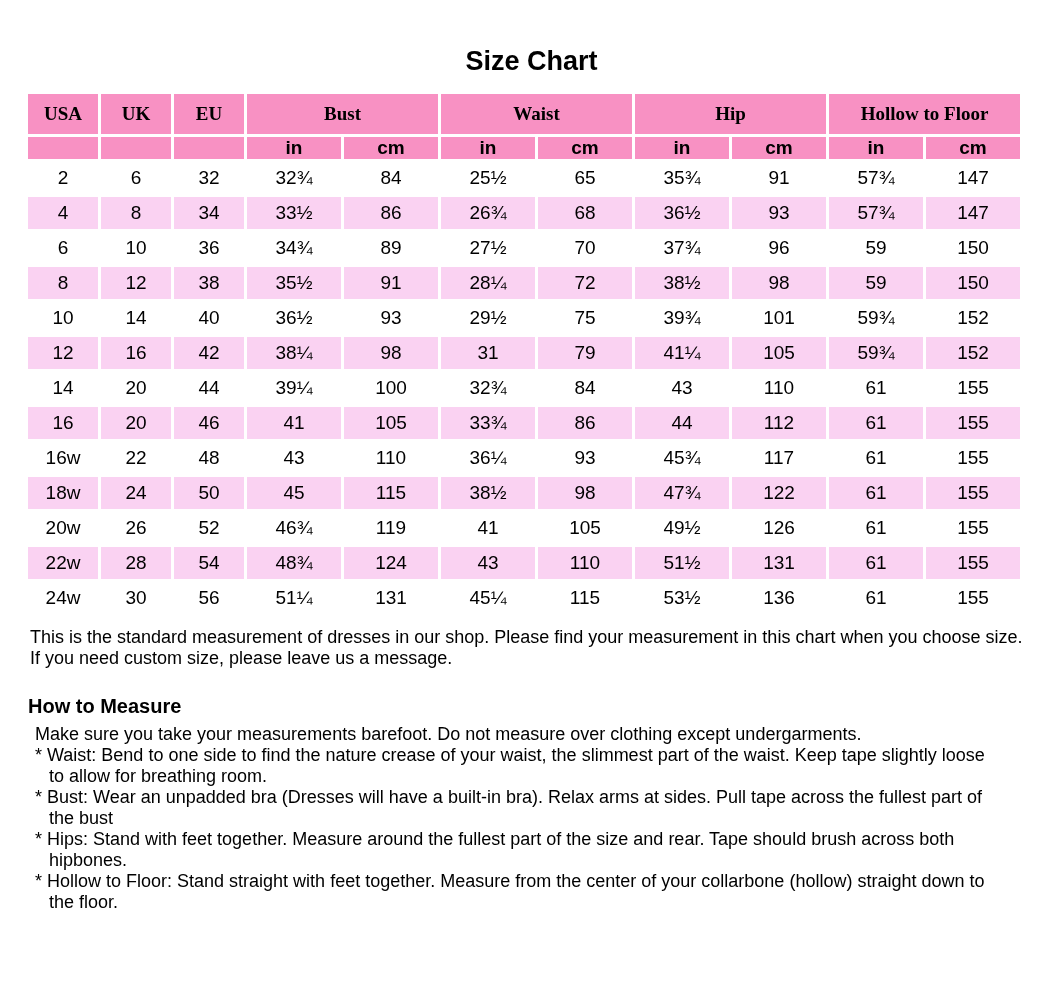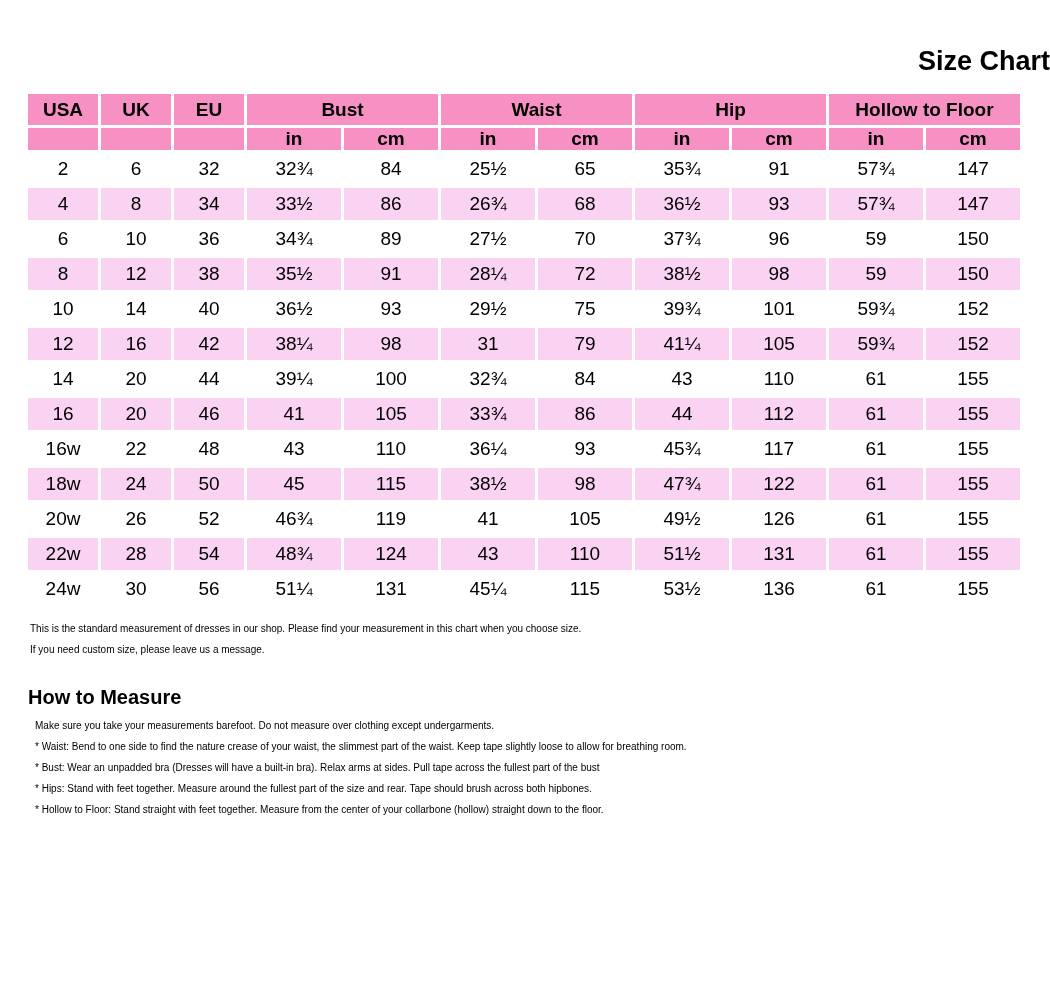--- a/index.html
+++ b/index.html
@@ -13,21 +13,21 @@
     margin: 0; padding: 0;
     width: 1050px; height: 1000px;
     background: #ffffff;
     color: var(--text-color);
     font-family: "Liberation Sans", "DejaVu Sans", sans-serif;
   }
   .page { width: 1050px; height: 1000px; overflow: hidden; }
 
   .title {
     margin: 46px 0 14px 13px;
-    text-align: right;
+    text-align: center;
     font-size: 27px;
     font-weight: bold;
   }
 
   table.size-table {
     margin-left: 25px;
     border-collapse: separate;
     border-spacing: 3px;
     table-layout: fixed;
   }
@@ -36,29 +36,29 @@
 
   th, td {
     text-align: center;
     vertical-align: middle;
     padding: 0;
     font-size: 19px;
     overflow: hidden;
     white-space: nowrap;
   }
   thead th { background: var(--header-pink); font-weight: bold; }
-  thead tr.group-row th { height: 31px; }
+  thead tr.group-row th { height: 40px; font-family: Liberation Serif, serif; }
   thead tr.unit-row  th { height: 16px; }
   tbody td { height: 32px; background: var(--row-white); font-weight: normal; }
   tbody tr.pink td { background: var(--row-pink); }
 
   .notes { margin: 10px 0 0 30px; }
   .note, .measure-intro, .measure-item {
     margin: 0 20px 0 0;
-    font-size: 10px;
+    font-size: 18px;
     line-height: 21px;
   }
   .measure-heading {
     margin: 26px 0 6px 28px;
     font-size: 20px;
     font-weight: bold;
   }
   .measure-block { margin-left: 35px; margin-right: 28px; }
   .measure-item {
     padding-left: 14px;

